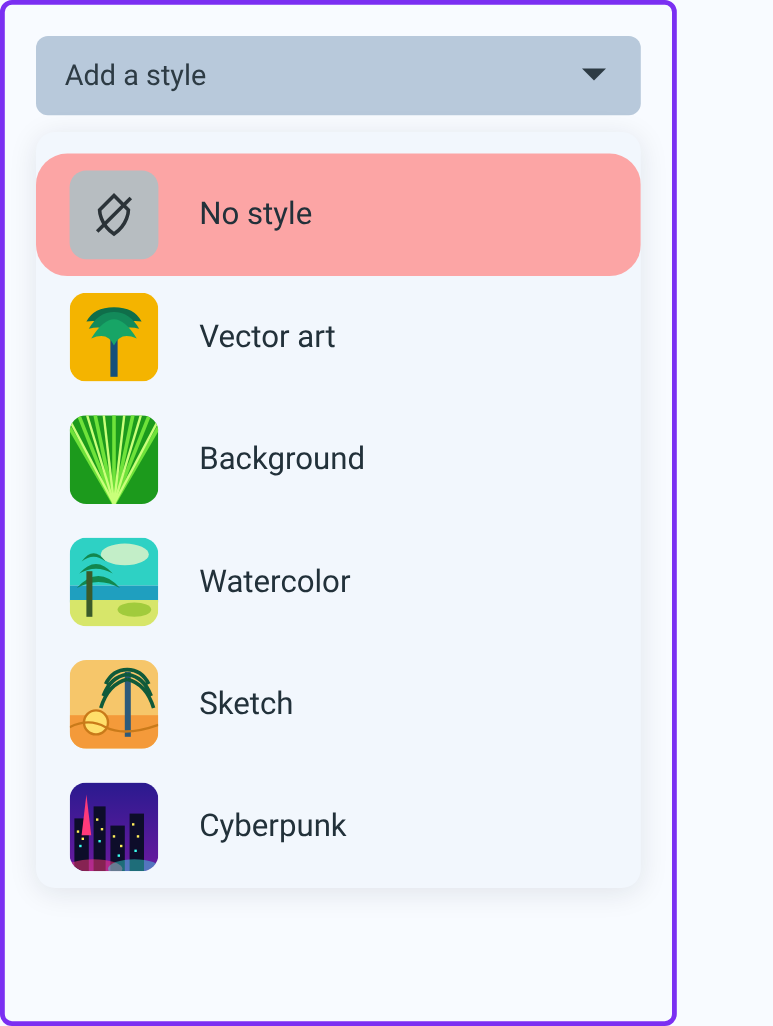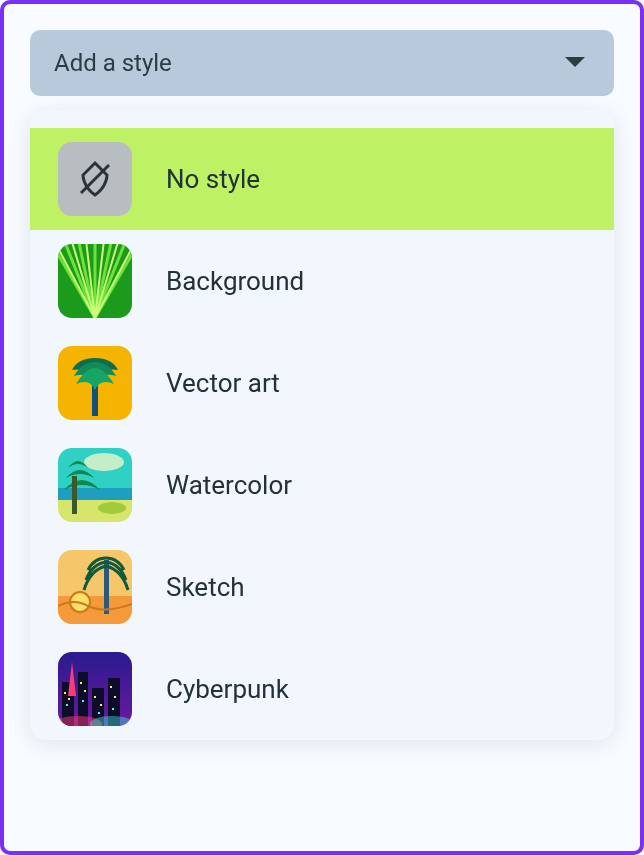--- a/index.html
+++ b/index.html
@@ -5,21 +5,21 @@
   * { box-sizing: border-box; }
   html, body { margin: 0; padding: 0; }
   body {
     width: 644px;
     height: 855px;
     font-family: "Google Sans", "Segoe UI", Roboto, Arial, sans-serif;
     background: #f8fbff;
     overflow: hidden;
   }
   .frame {
-    width: 644px;
+    width: 564px;
     height: 855px;
     border: 4px solid #7b2ff2;
     border-radius: 10px;
     padding: 26px 26px 0 26px;
     background: #f8fbff;
     position: relative;
   }
   .select-trigger {
     width: 100%;
     height: 66px;
@@ -49,21 +49,22 @@
   .option {
     display: flex;
     align-items: center;
     gap: 34px;
     padding: 14px 28px;
     cursor: pointer;
     font-size: 26px;
     color: #22313a;
   }
   .option.selected {
-    background: #bef264;
+    background: #fca5a5;
+    border-radius: 26px;
   }
   .thumb {
     width: 74px;
     height: 74px;
     border-radius: 14px;
     flex: 0 0 74px;
     display: flex;
     align-items: center;
     justify-content: center;
     overflow: hidden;
@@ -97,20 +98,33 @@
           <line x1="6" y1="34" x2="34" y2="6" stroke="#2b3338" stroke-width="3"></line>
         </svg>
       </div>
       <span>No style</span>
     </div>
 
 
     <div class="option">
       <div class="thumb">
         <svg class="mini-svg" viewBox="0 0 74 74">
+          <rect width="74" height="74" fill="#f4b400"></rect>
+          <rect x="34" y="30" width="6" height="40" fill="#14507a"></rect>
+          <path d="M37 12 Q20 12 14 24 Q28 22 37 30 Q46 22 60 24 Q54 12 37 12" fill="#0f6e4a"></path>
+          <path d="M37 16 Q24 16 16 30 Q30 26 37 36 Q44 26 58 30 Q50 16 37 16" fill="#138a5a"></path>
+          <path d="M37 22 Q28 22 18 38 Q32 32 37 44 Q42 32 56 38 Q46 22 37 22" fill="#17a566"></path>
+        </svg>
+      </div>
+      <span>Vector art</span>
+    </div>
+
+    <div class="option">
+      <div class="thumb">
+        <svg class="mini-svg" viewBox="0 0 74 74">
           <rect width="74" height="74" fill="#1c9a1c"></rect>
           <g stroke="#6fe23a" stroke-width="3">
             <line x1="37" y1="74" x2="-6" y2="0"></line>
             <line x1="37" y1="74" x2="6" y2="-4"></line>
             <line x1="37" y1="74" x2="20" y2="-6"></line>
             <line x1="37" y1="74" x2="37" y2="-6"></line>
             <line x1="37" y1="74" x2="54" y2="-6"></line>
             <line x1="37" y1="74" x2="68" y2="-4"></line>
             <line x1="37" y1="74" x2="80" y2="0"></line>
           </g>
@@ -118,33 +132,20 @@
             <line x1="37" y1="74" x2="0" y2="4"></line>
             <line x1="37" y1="74" x2="14" y2="-2"></line>
             <line x1="37" y1="74" x2="28" y2="-4"></line>
             <line x1="37" y1="74" x2="46" y2="-4"></line>
             <line x1="37" y1="74" x2="60" y2="-2"></line>
             <line x1="37" y1="74" x2="74" y2="4"></line>
           </g>
         </svg>
       </div>
       <span>Background</span>
-    </div>
-
-    <div class="option">
-      <div class="thumb">
-        <svg class="mini-svg" viewBox="0 0 74 74">
-          <rect width="74" height="74" fill="#f4b400"></rect>
-          <rect x="34" y="30" width="6" height="40" fill="#14507a"></rect>
-          <path d="M37 12 Q20 12 14 24 Q28 22 37 30 Q46 22 60 24 Q54 12 37 12" fill="#0f6e4a"></path>
-          <path d="M37 16 Q24 16 16 30 Q30 26 37 36 Q44 26 58 30 Q50 16 37 16" fill="#138a5a"></path>
-          <path d="M37 22 Q28 22 18 38 Q32 32 37 44 Q42 32 56 38 Q46 22 37 22" fill="#17a566"></path>
-        </svg>
-      </div>
-      <span>Vector art</span>
     </div>
 
     <div class="option">
       <div class="thumb">
         <svg class="mini-svg" viewBox="0 0 74 74">
           <rect width="74" height="40" fill="#2ed1c4"></rect>
           <rect y="40" width="74" height="14" fill="#1f9fbf"></rect>
           <rect y="52" width="74" height="22" fill="#d7e66a"></rect>
           <ellipse cx="46" cy="14" rx="20" ry="9" fill="#e9f5c9" opacity="0.8"></ellipse>
           <path d="M10 20 Q20 6 30 20 Q20 12 10 20 M8 30 Q22 14 36 30 Q22 22 8 30 M6 42 Q24 22 42 42 Q24 32 6 42" fill="#0d7a3a" opacity="0.85"></path>

